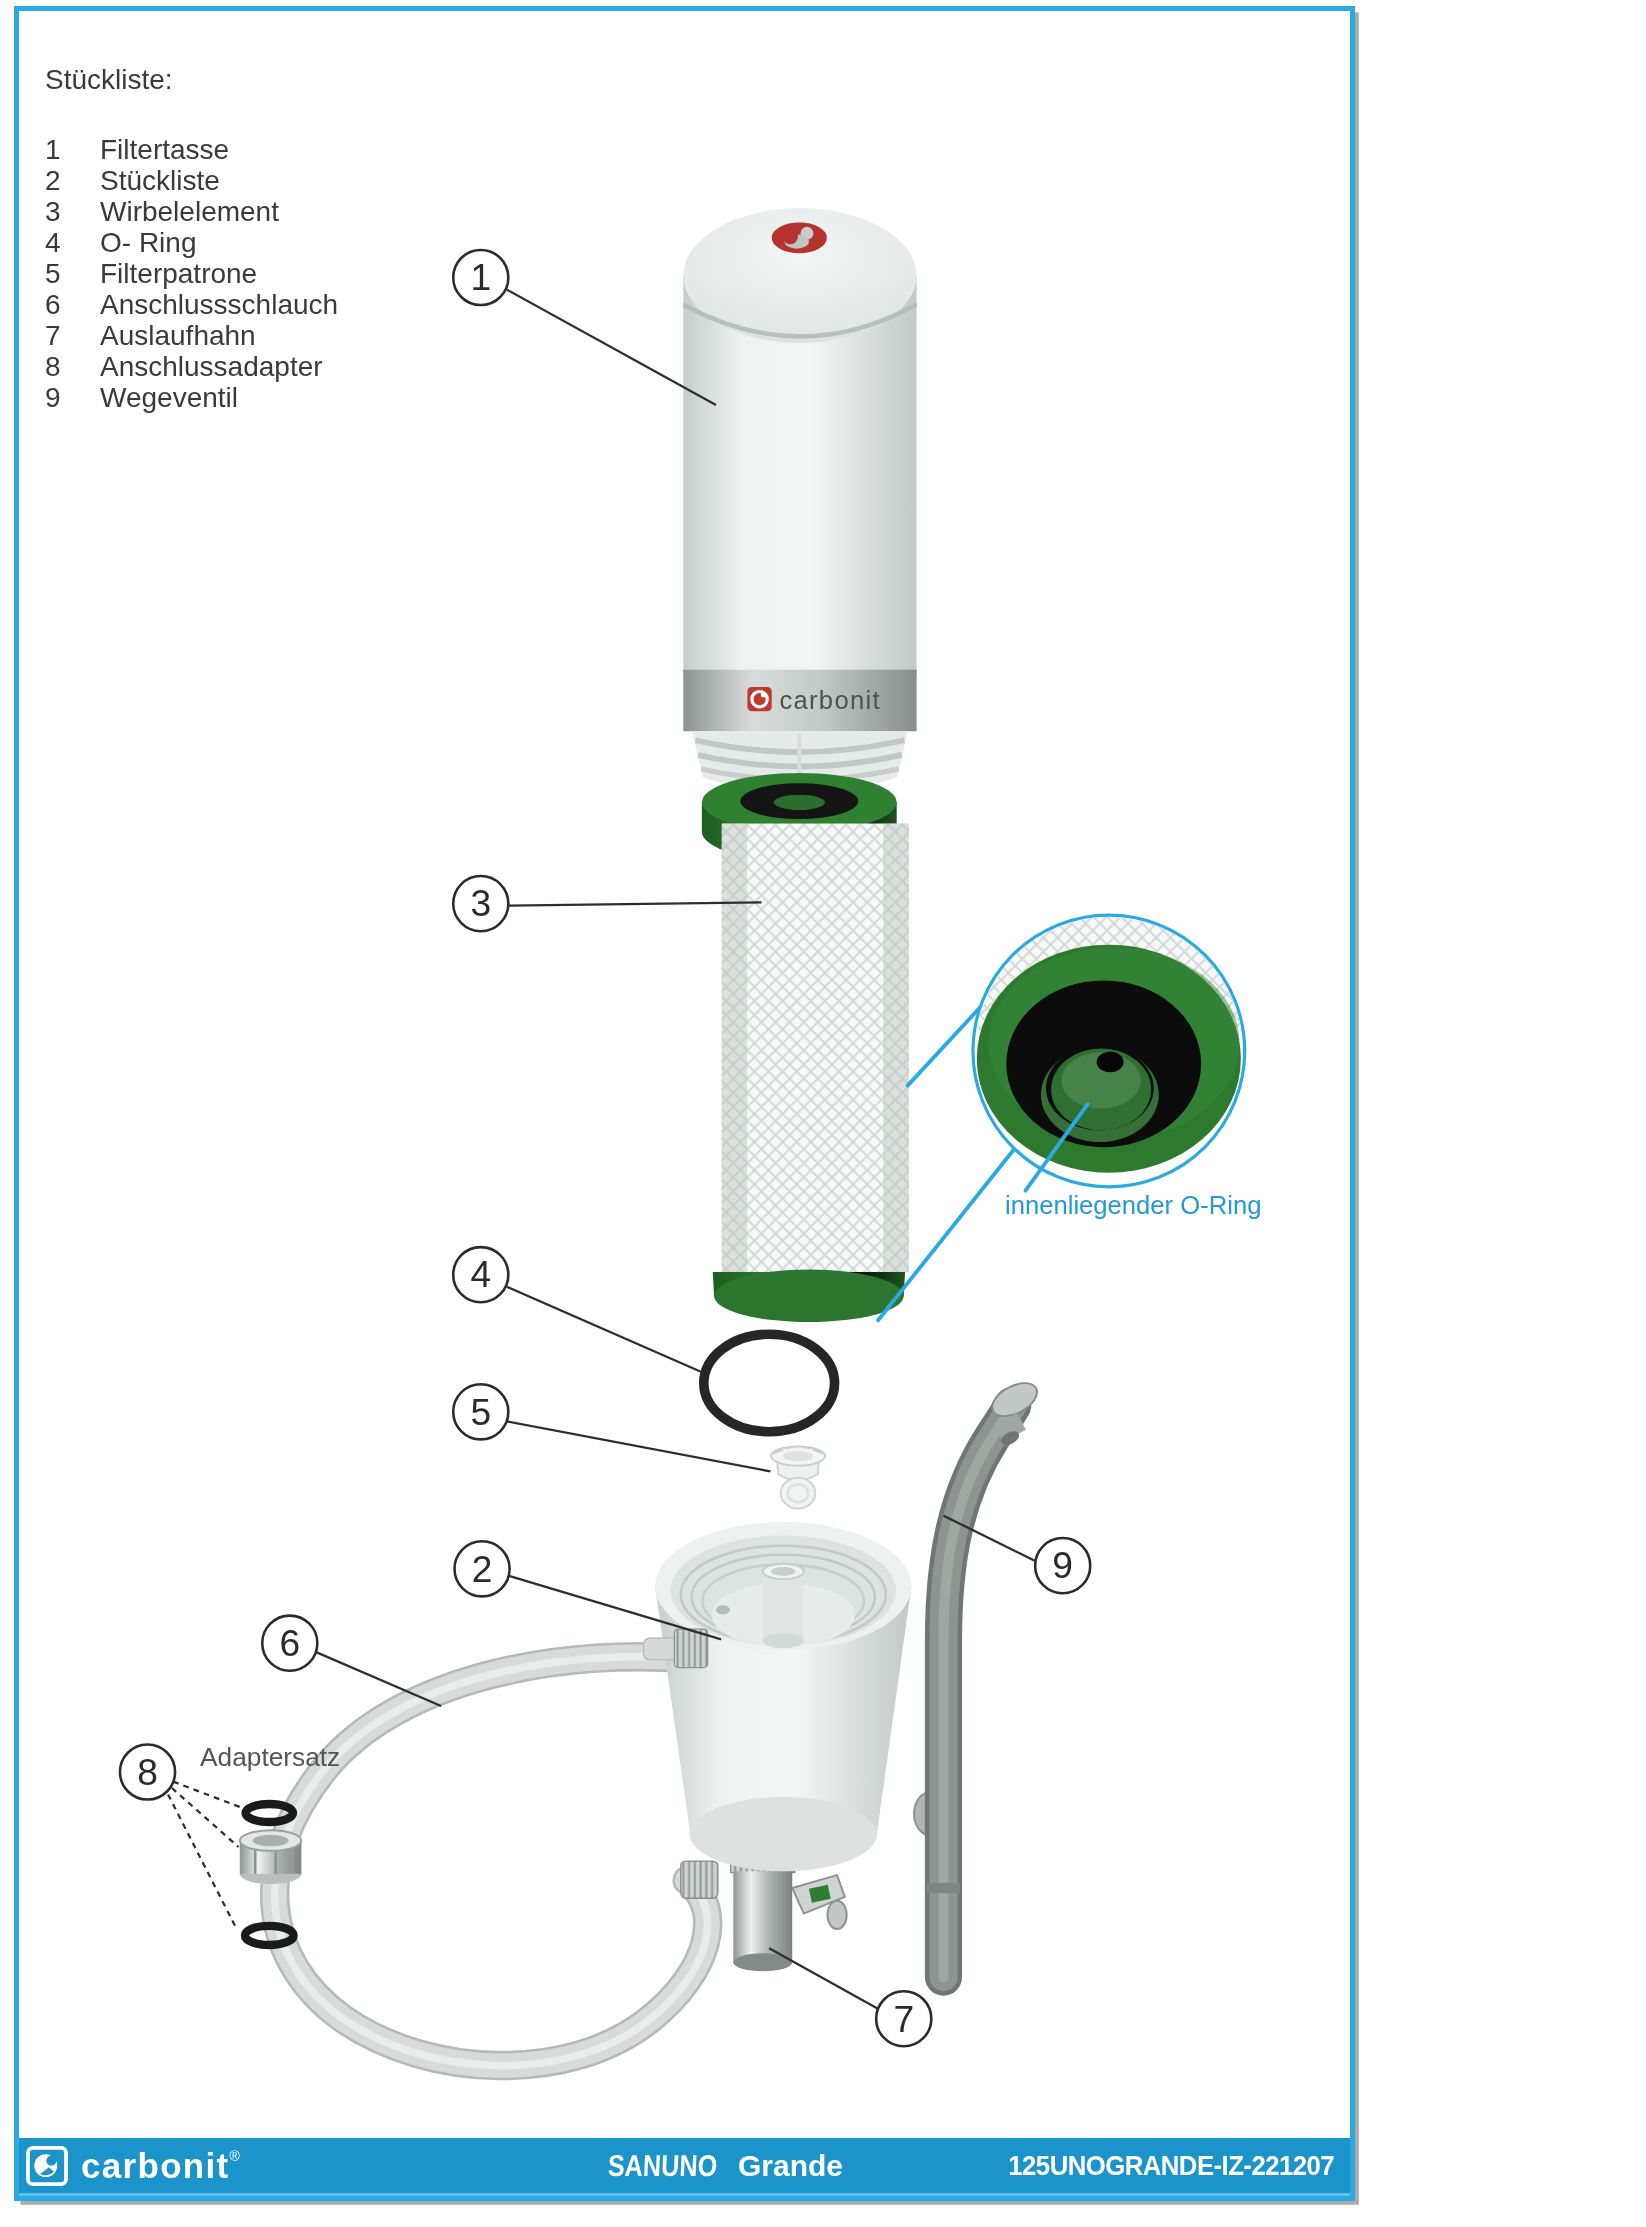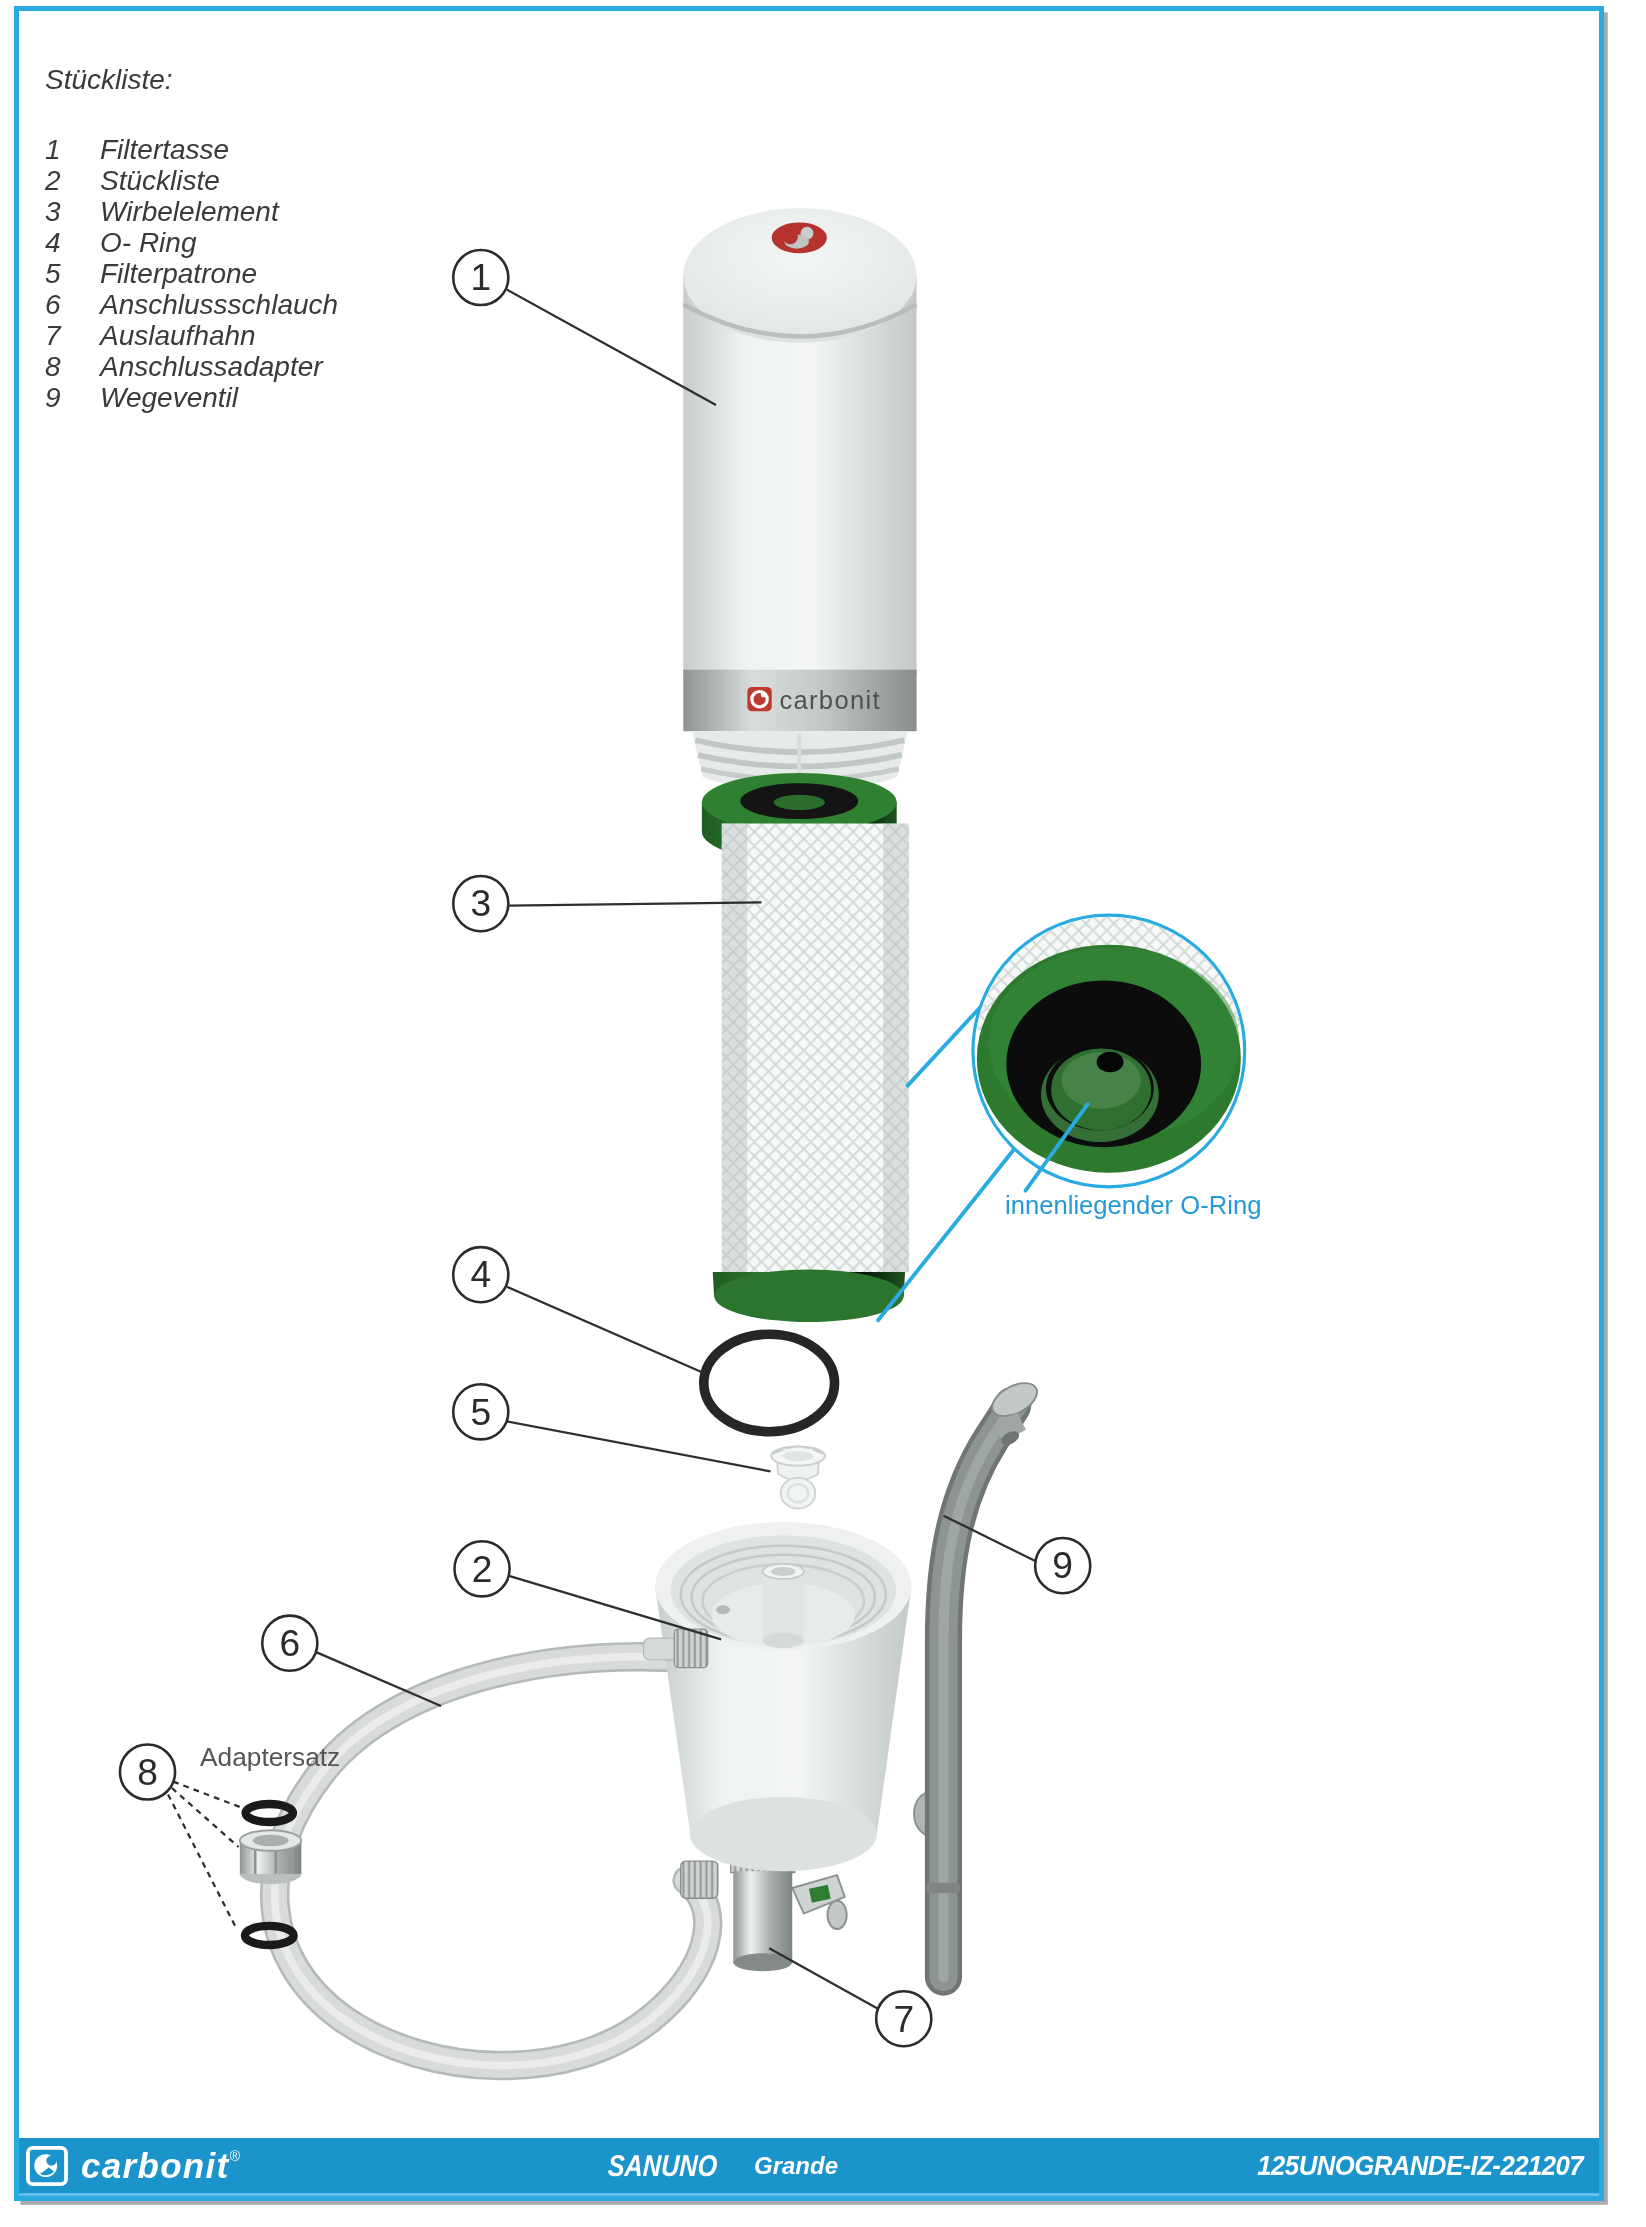--- a/index.html
+++ b/index.html
@@ -1,39 +1,39 @@
 <!DOCTYPE html>
 <html style="font-size:10.3px"><head>
 <meta charset="utf-8">
 <style>
   html,body{margin:0;padding:0;background:#ffffff;}
   .page{position:relative;width:1646px;height:2227px;background:#ffffff;overflow:hidden;
         font-family:"Liberation Sans",sans-serif;color:#2e2e2e;}
-  .frame{position:absolute;left:14px;top:6.4px;width:1590px;height:2195px;
+  .frame{position:absolute;left:14px;top:6.4px;width:1341px;height:2195px;
          border:5.8px solid #29abe2;box-sizing:border-box;background:#ffffff;
-         box-shadow:5.1px 5.1px 0 -1.3px #ababab;font-style:italic;}
+         box-shadow:5.1px 5.1px 0 -1.3px #ababab;}
   
   .parts-list{position:absolute;left:26px;top:53px;}
   .pl-title{font-size:28px;line-height:32px;color:#3a3a3a;}
   .pl-rows{margin-top:38px;}
   .pl-row{display:flex;font-size:28px;line-height:31px;color:#3a3a3a;}
   .pl-num{width:55px;}
   .pl-name{white-space:nowrap;}
   
   .diagram{position:absolute;left:0;top:0;width:1646px;height:2227px;}
   
   .footer{position:absolute;left:0;right:0;bottom:0;height:55px;background:#1b93cb;
           border-bottom:3.8px solid #5fbfe9;}
   .f-left{position:absolute;left:7px;top:0;height:55px;display:flex;align-items:center;}
   .f-logo{width:42px;height:40px;display:inline-block;}
   .f-brand{margin-left:13px;color:#ffffff;font-size:35px;font-weight:600;letter-spacing:1.3px;}
   .f-reg{color:#ffffff;font-size:14px;vertical-align:top;position:relative;top:-10.3px;}
   .f-center{position:absolute;left:589px;top:0;height:55px;display:flex;align-items:center;color:#fff;}
   .f-product{font-size:30px;font-weight:bold;transform:scaleX(.84) skewX(-3deg);transform-origin:left center;letter-spacing:0px;}
-  .f-variant{font-size:24px;font-weight:bold;margin-left:16px;}
+  .f-variant{font-size:30px;font-weight:bold;margin-left:0;}
   .f-doc{position:absolute;right:16px;top:0;height:55px;display:flex;align-items:center;
          color:#fff;font-size:28px;font-weight:bold;transform:scaleX(.92);transform-origin:right center;letter-spacing:-0.6px;}
 </style>
 </head>
 <body>
 
 <div class="page">
   <div class="frame">
 
     <div class="parts-list">

